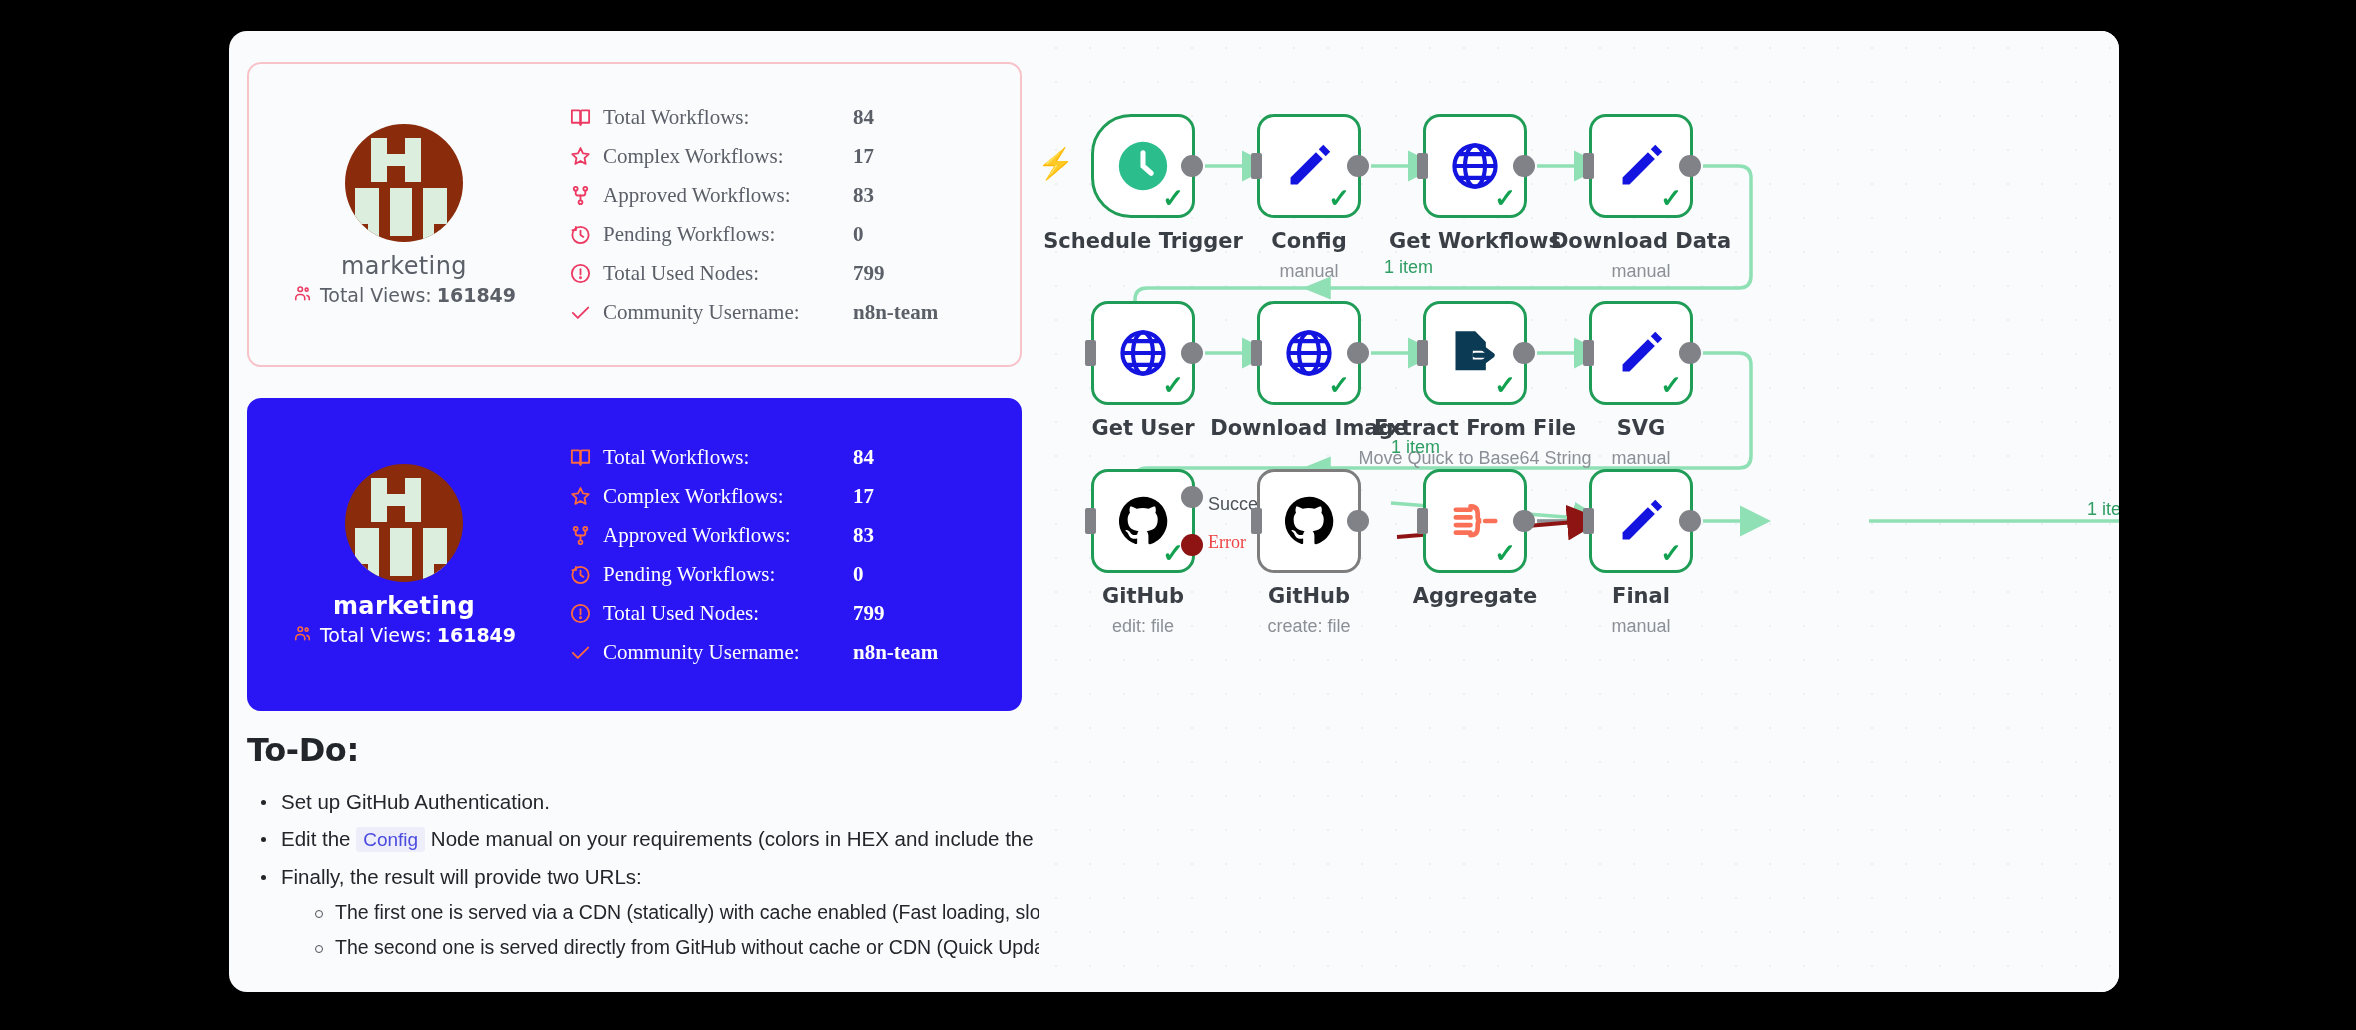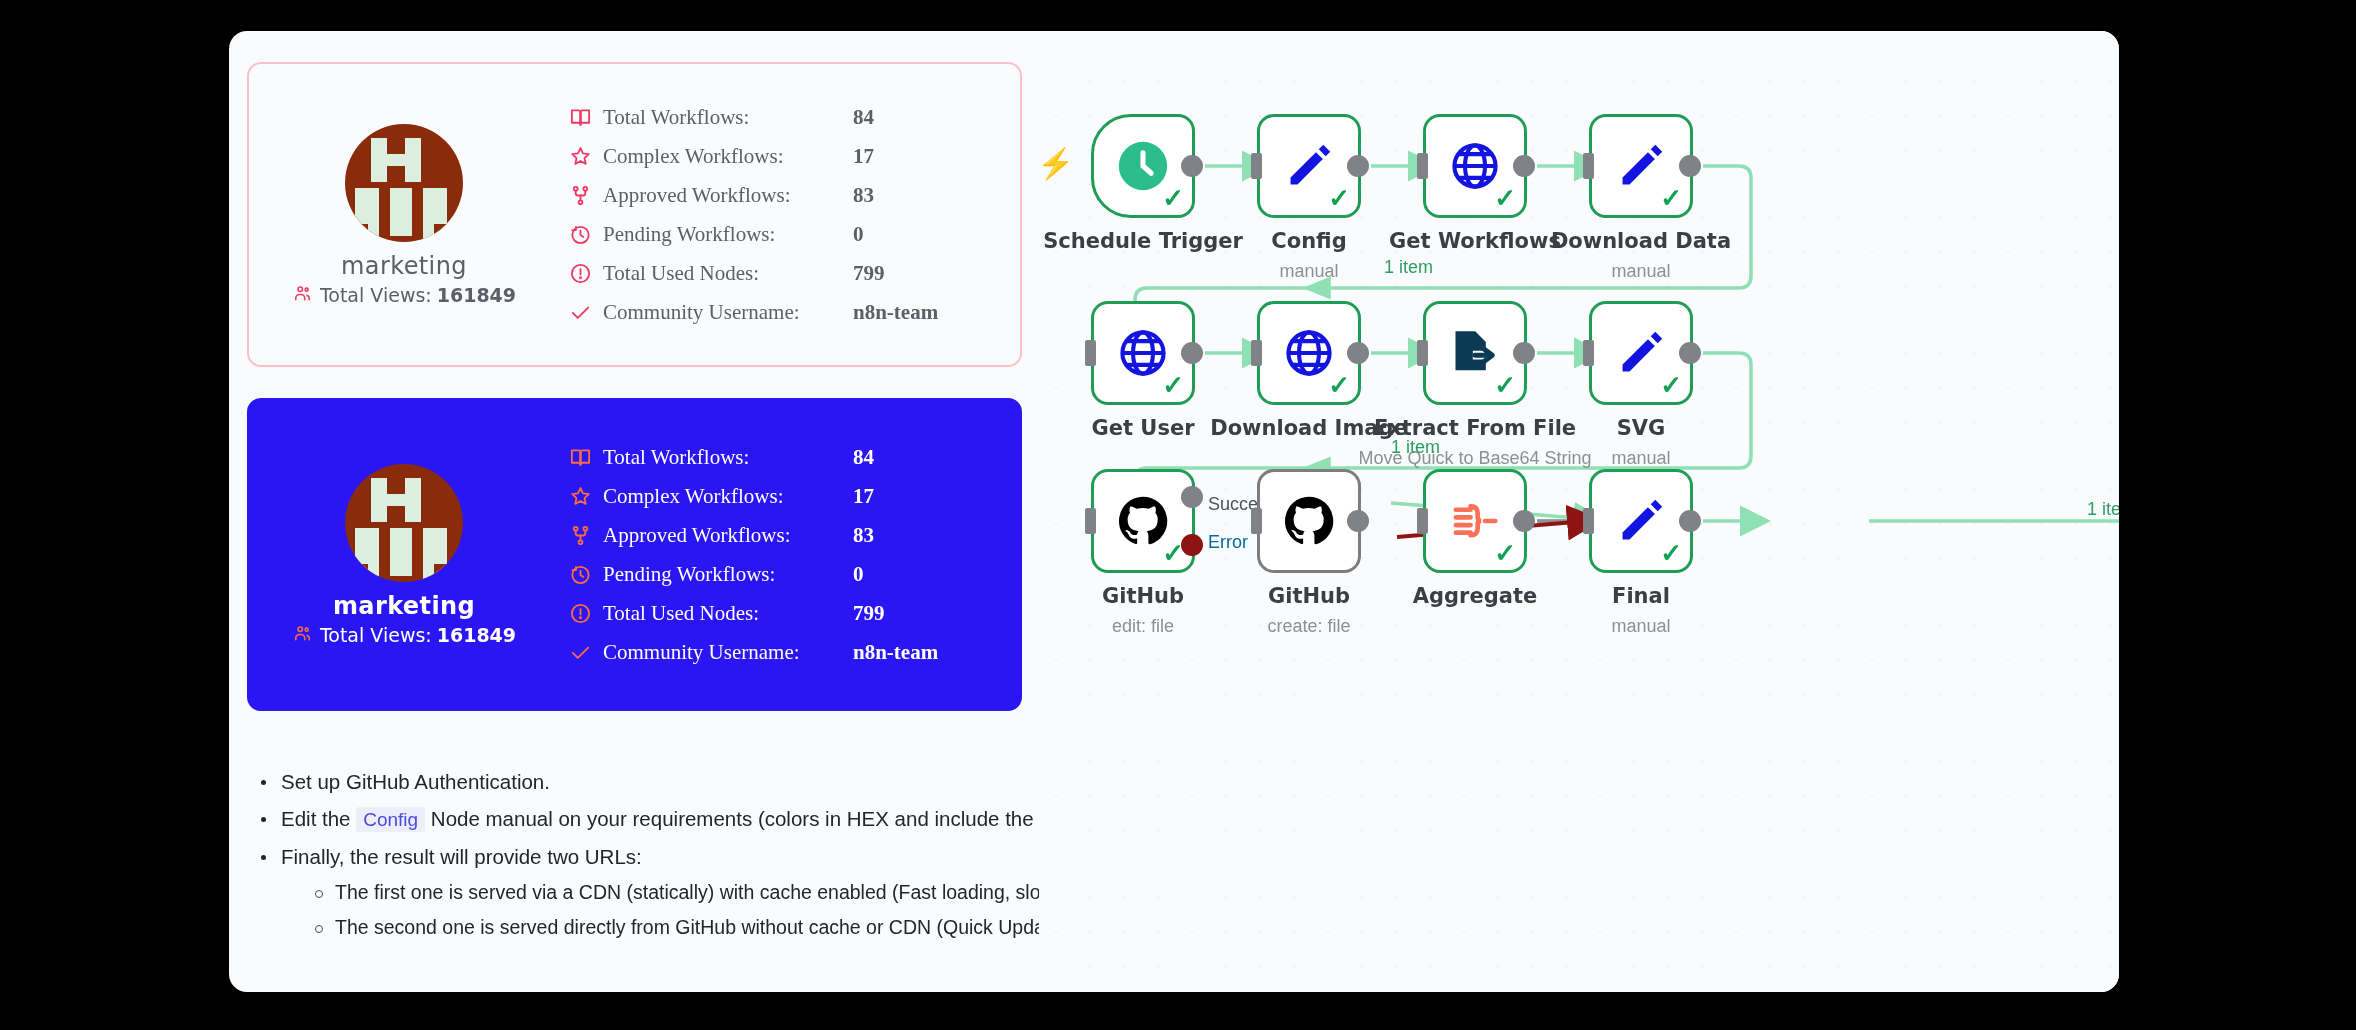--- a/index.html
+++ b/index.html
@@ -114,21 +114,21 @@
     position: absolute;
     left: 18px; top: 700px;
     width: 1160px;
     color: #22262b;
   }
   #todo-title {
     font-family: "DejaVu Sans", sans-serif;
     font-size: 32px; font-weight: 700;
     letter-spacing: -.4px;
   }
-  #todo-list { list-style: none; margin-top: 32px; }
+  #todo-list { list-style: none; margin-top: 14px; }
   #todo-list > li {
     position: relative;
     padding-left: 34px;
     font-size: 20.5px;
     line-height: 37px;
     color: #22262b;
   }
   #todo-list > li::before {
     content: "";
     position: absolute; left: 14px; top: 17px;
@@ -232,21 +232,21 @@
     position: absolute;
     font-size: 18px; color: #2f9e63;
     white-space: nowrap;
   }
   .port-label {
     position: absolute;
     font-size: 18px;
     white-space: nowrap;
   }
   .port-label.success { color: #4d5359; }
-  .port-label.error   { color: #0369a1; }
+  .port-label.error   { color: #ef4444; font-family: Liberation Serif, serif; }
 </style>
 </head>
 <body>
 
 <div id="app-panel">
 
   <div id="left-column">
 
     <div class="stat-card" id="card-light">
       <div class="card-avatar-col">
@@ -431,20 +431,21 @@
               </svg>
             </span>
             <span class="stat-label">Community Username:</span>
             <span class="stat-value">n8n-team</span>
           </div>
         </div>
     </div>
   </div>
 
   <div id="todo-block">
+    <div id="todo-title">To-Do:</div>
     <ul id="todo-list">
         <li><span>Set up GitHub Authentication.</span></li>
         <li><span>Edit the </span><code class="inline-code">Config</code><span> Node manual on your requirements (colors in HEX and include the </span><code class="inline-code">#</code><span>).</span></li>
         <li><span>Finally, the result will provide two URLs:</span><ul class="sub-list">
             <li>The first one is served via a CDN (statically) with cache enabled (Fast loading, slower update).</li>
             <li>The second one is served directly from GitHub without cache or CDN (Quick Updates, Slower load).</li>
           </ul></li>
       </ul>
   </div>
 

